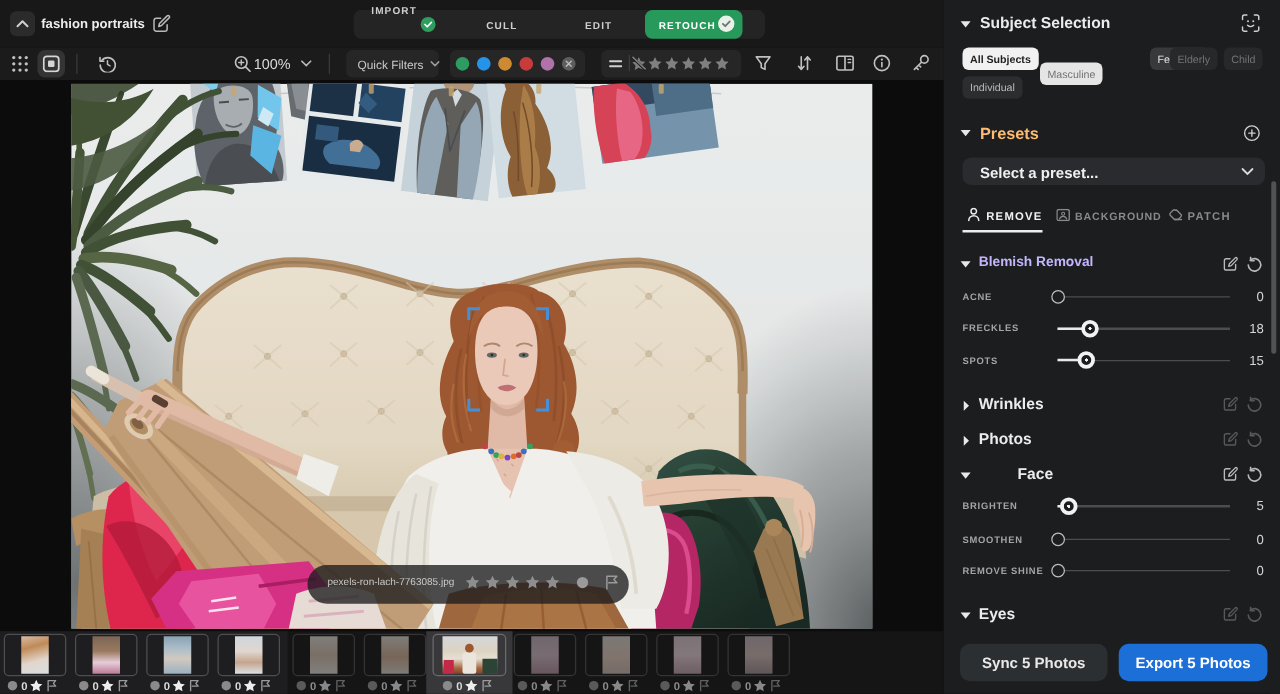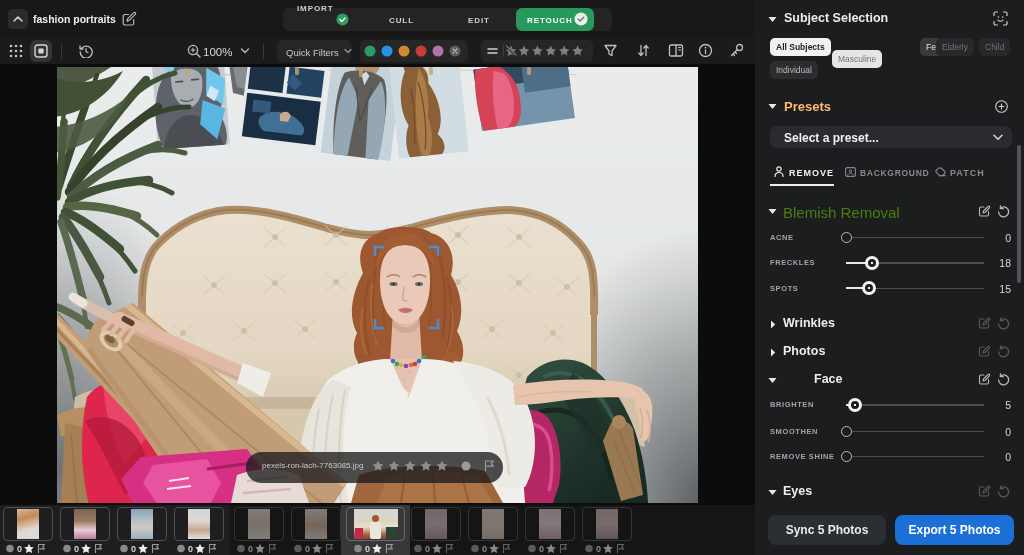--- a/index.html
+++ b/index.html
@@ -455,21 +455,21 @@
   <svg class="abs" style="left:935px;top:167px;" width="11" height="10" viewBox="0 0 11 10">
         <path d="M6.2 1l3.6 3.6a1.2 1.2 0 0 1 0 1.7L7.5 8.6H4.6L1.2 5.2a1.2 1.2 0 0 1 0-1.7L3.5 1.2a1.2 1.2 0 0 1 1.7 0z" stroke="#87898b" stroke-width="1.1" fill="none"></path>
         <path d="M4.6 8.6h5.6" stroke="#87898b" stroke-width="1.1" stroke-linecap="round"></path>
       </svg>
   <div class="abs" style="left:950px;top:168px;font-size:9px;font-weight:bold;letter-spacing:1px;color:#87898b;">PATCH</div>
   <div class="abs" style="left:770px;top:184px;width:64px;height:2px;background:#ededed;"></div>
 
   <svg class="abs" style="left:768px;top:208px;" width="9" height="7" viewBox="0 0 9 7">
         <path d="M0.5 1h8L4.5 6z" fill="#e8e8e8"></path>
       </svg>
-  <div class="abs" style="left:783px;top:204px;font-size:15px;font-weight:normal;color:#4d7c0f;">Blemish Removal</div>
+  <div class="abs" style="left:783px;top:204px;font-size:11px;font-weight:bold;color:#c4b5fd;">Blemish Removal</div>
   <svg class="abs" style="left:978px;top:205px;" width="13" height="13" viewBox="0 0 13 13">
         <path d="M6 2H3A1.5 1.5 0 0 0 1.5 3.5v6A1.5 1.5 0 0 0 3 11h6a1.5 1.5 0 0 0 1.5-1.5v-3" stroke="#b9b9b9" stroke-width="1.1" fill="none" stroke-linecap="round"></path>
         <path d="M5 8l0.5-2L10.2 1.3a1 1 0 0 1 1.4 1.4L7 7.5z" stroke="#b9b9b9" stroke-width="1.1" fill="none" stroke-linejoin="round"></path>
       </svg>
   <svg class="abs" style="left:997px;top:205px;" width="13" height="13" viewBox="0 0 13 13">
         <path d="M3.2 3.2A5 5 0 1 1 1.6 7" stroke="#b9b9b9" stroke-width="1.3" fill="none" stroke-linecap="round"></path>
         <path d="M3.5 0.8v2.8h2.8" stroke="#b9b9b9" stroke-width="1.3" fill="none" stroke-linecap="round" stroke-linejoin="round"></path>
       </svg>
 
   <div class="abs" style="left:770px;top:233px;font-size:7.5px;font-weight:bold;letter-spacing:0.6px;color:#a2a4a6;">ACNE</div>

